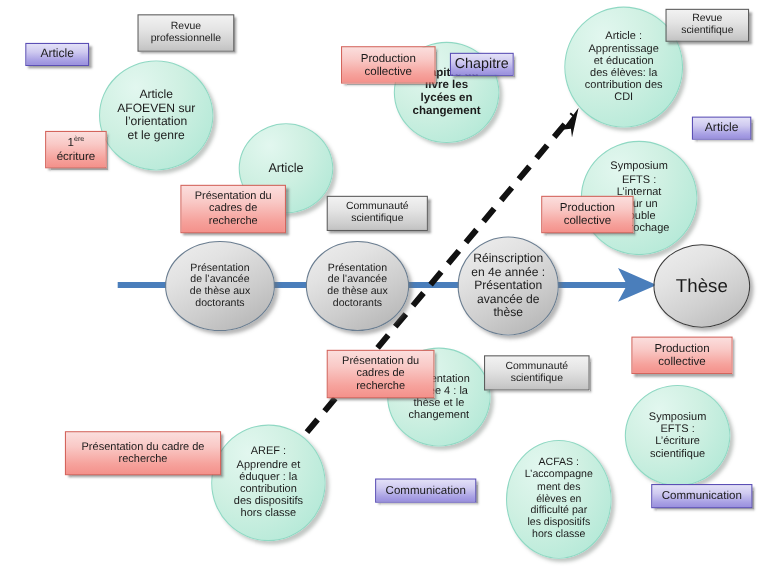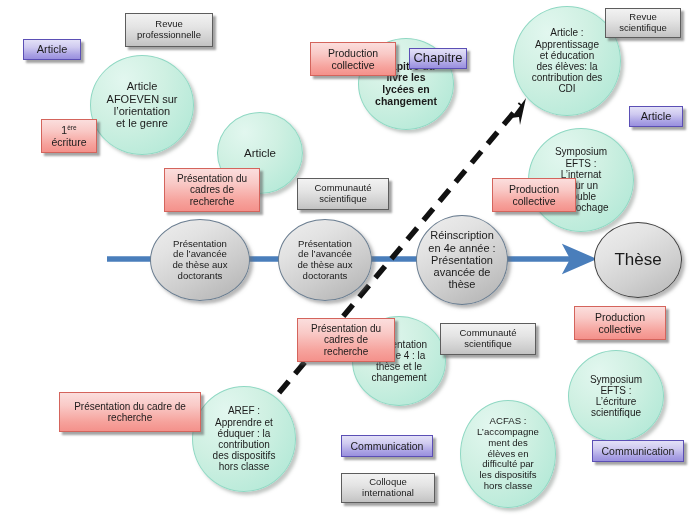--- a/index.html
+++ b/index.html
@@ -226,17 +226,14 @@
   </div>
 
   <div class="lbl blue" style="left:341px; top:435px; width:92px; height:22px; font-size:10.5px;">
     <span>Communication</span>
   </div>
 
   <div class="lbl blue" style="left:592px; top:440px; width:92px; height:22px; font-size:10.5px;">
     <span>Communication</span>
   </div>
 
-  <div class="lbl gray" style="left:341px; top:473px; width:94px; height:30px; font-size:9.5px;">
-    <span>Colloque<br>international</span>
-  </div>
 
 </div>
 
 </body></html>

